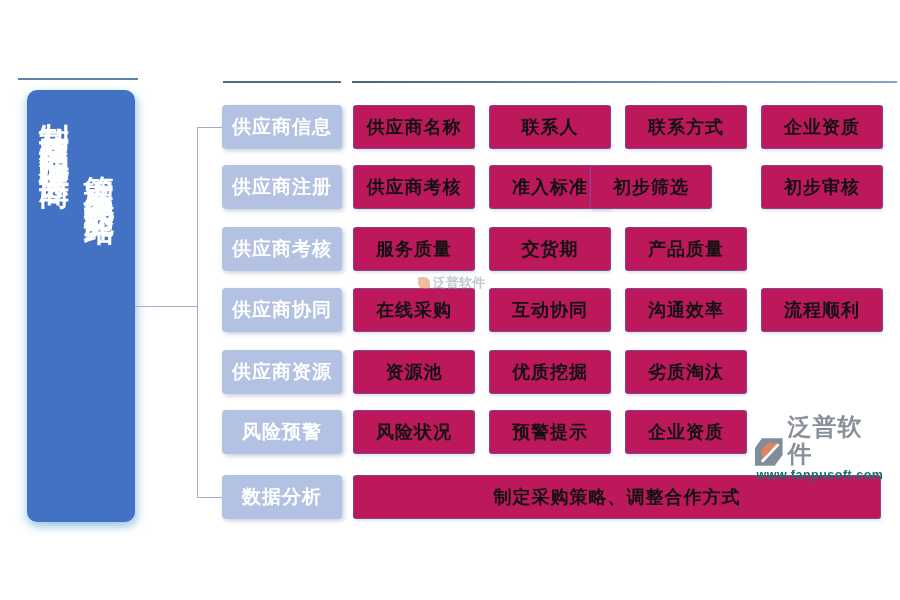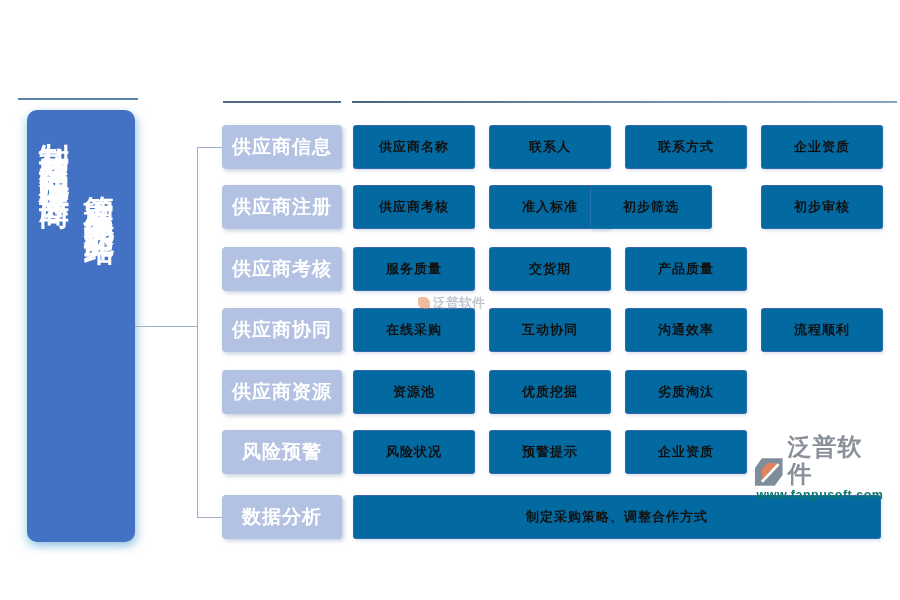--- a/index.html
+++ b/index.html
@@ -1,21 +1,21 @@
 <!DOCTYPE html>
 <html><head>
 <meta charset="utf-8">
 <style>
   html,body{margin:0;padding:0;}
   body{
     width:900px;height:600px;position:relative;overflow:hidden;
     background:#ffffff;
     font-family:"Liberation Sans","DejaVu Sans",sans-serif;
   }
-  #stage{position:absolute;inset:0;width:900px;height:492px;margin-top:20px;}
+  #stage{position:absolute;inset:0;width:900px;height:492px;}
 
   
   .rule{position:absolute;height:2px;}
   #rule-left{left:18px;top:78px;width:120px;background:#5b82ab;}
   #rule-mid{left:223px;top:81px;width:118px;background:#53688a;}
   #rule-right{left:352px;top:81px;width:545px;
     background:linear-gradient(to right,#48657f,#6f8cb0 55%,#8aa4c6);}
 
   
   #banner{
@@ -41,23 +41,23 @@
     background:#b3c2e2;border-radius:4px;
     box-shadow:2px 2px 4px rgba(130,150,185,.45);
     color:#ffffff;font-weight:bold;font-size:19px;
     display:flex;align-items:center;justify-content:center;
     letter-spacing:1px;
   }
 
   
   .feat-box{
     position:absolute;height:44px;width:122px;
-    background:#0369a1;border:1.5px dotted #4a77be;border-radius:3px;
+    background:#be185d;border:1.5px dotted #4a77be;border-radius:3px;
     box-sizing:border-box;
-    color:#111111;font-weight:bold;font-size:13px;
+    color:#111111;font-weight:bold;font-size:18px;
     display:flex;align-items:center;justify-content:center;
     box-shadow:1px 2px 3px rgba(150,165,195,.3);
     letter-spacing:1px;
   }
   .feat-box.wide{width:528px;}
 
   
   #watermark{
     position:absolute;left:418px;top:274px;z-index:6;
     display:flex;align-items:center;gap:3px;

